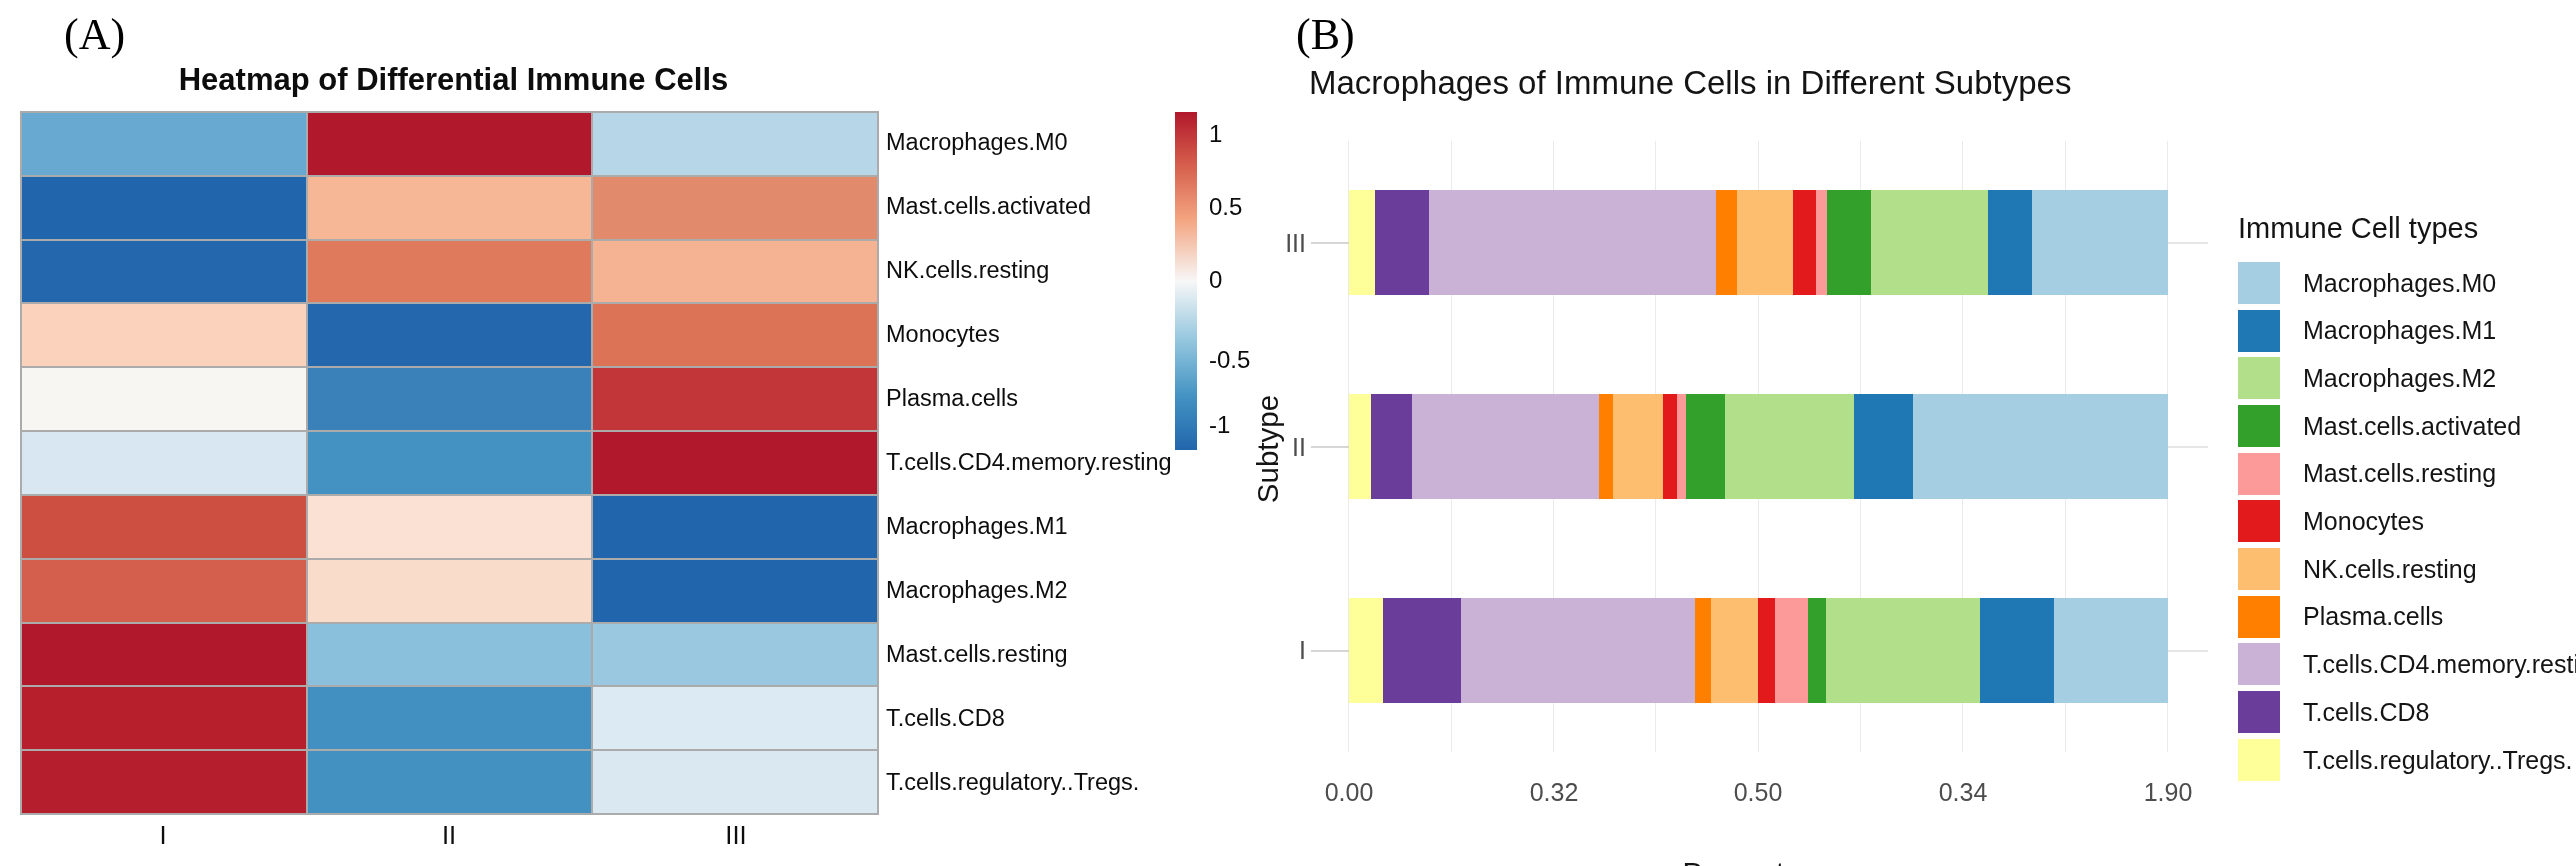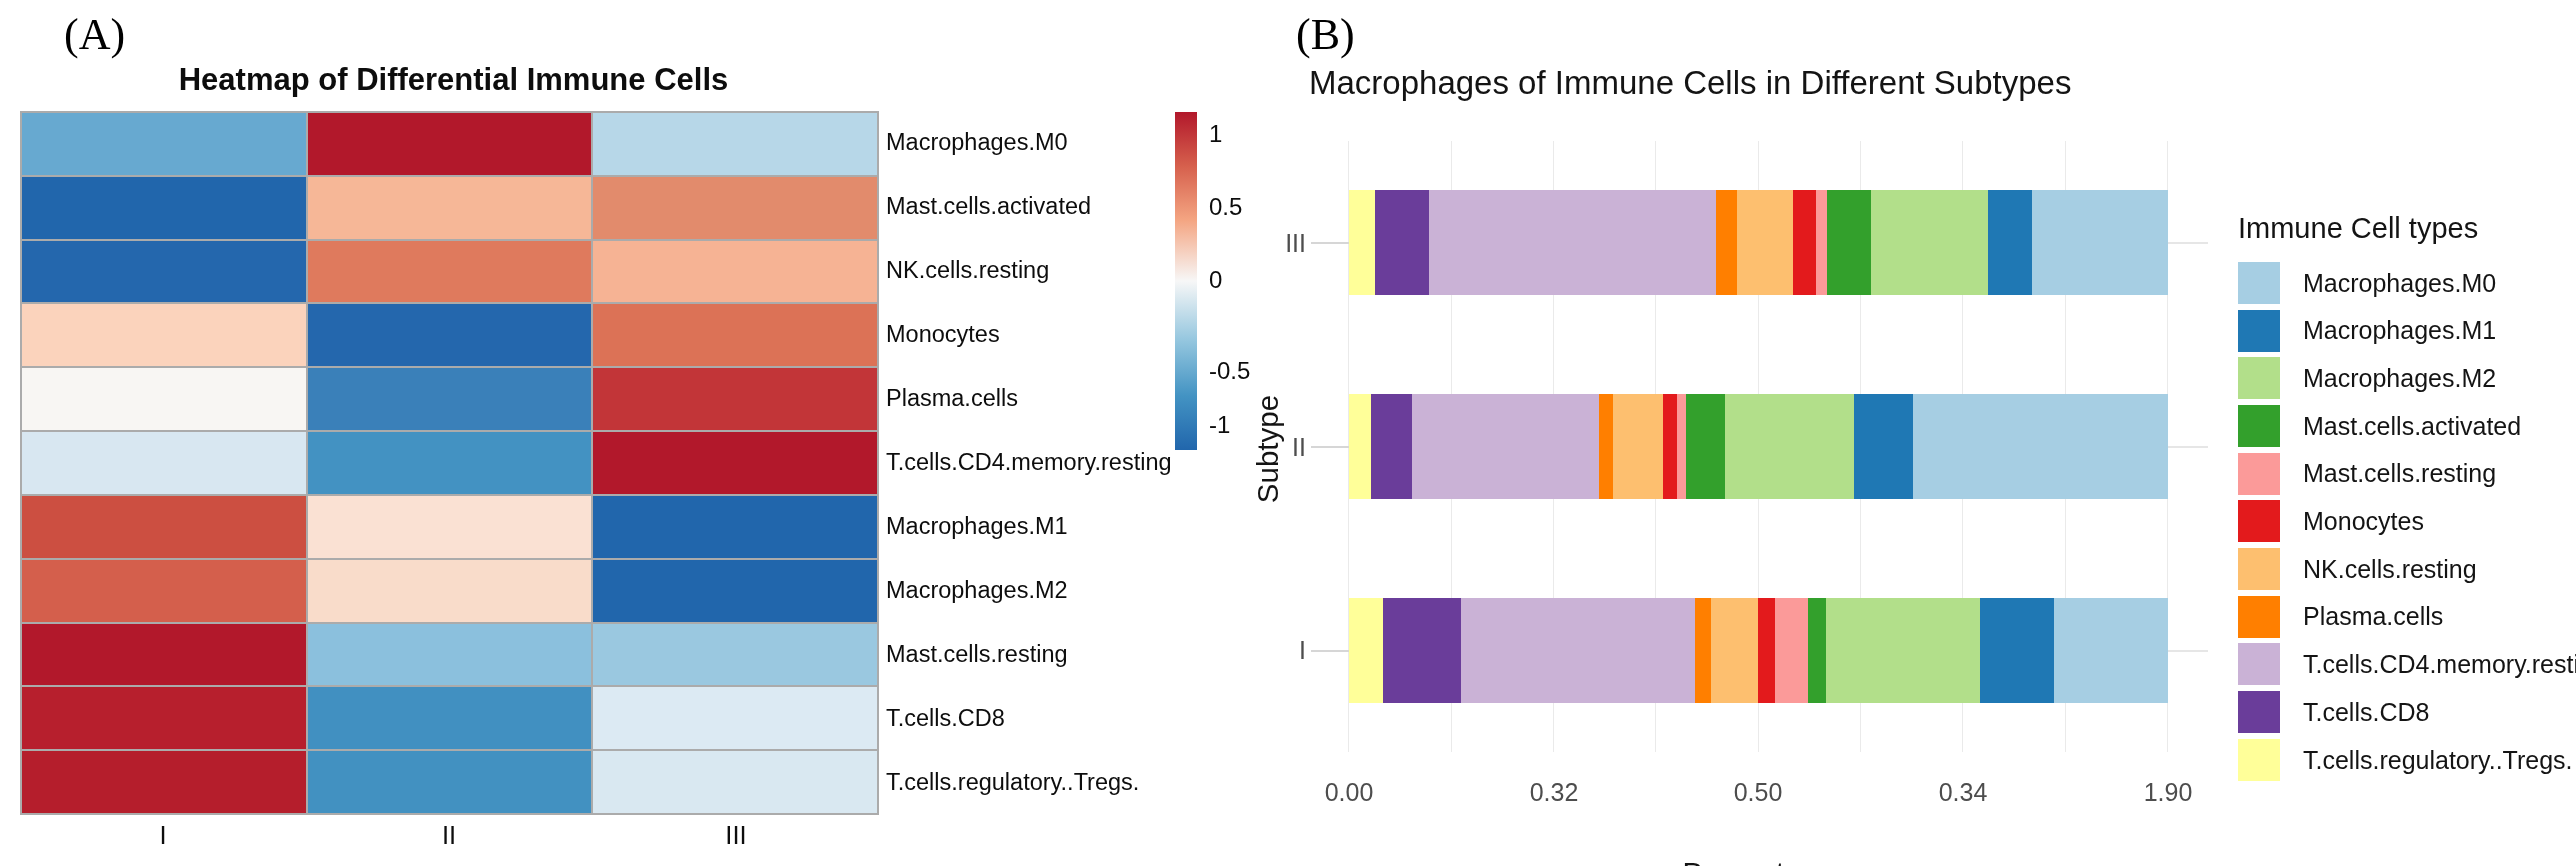--- a/index.html
+++ b/index.html
@@ -94,21 +94,21 @@
     <div class="abs hm-col-label" style="left: 163px; top: 821px;">I</div>
     <div class="abs hm-col-label" style="left: 449px; top: 821px;">II</div>
     <div class="abs hm-col-label" style="left: 736px; top: 821px;">III</div>
   </div>
 
 <div class="abs" id="colorbar"></div>
 <div id="colorbar-ticks">
     <div class="abs cb-tick" style="top: 134px;">1</div>
     <div class="abs cb-tick" style="top: 207px;">0.5</div>
     <div class="abs cb-tick" style="top: 280px;">0</div>
-    <div class="abs cb-tick" style="top: 371px;">-0.5</div>
+    <div class="abs cb-tick" style="top: 360px;">-0.5</div>
     <div class="abs cb-tick" style="top: 425px;">-1</div>
   </div>
 
 <div class="abs panel-label" style="left:1296px;top:9.4px;">(B)</div>
 
 <div class="abs b-title">Macrophages of Immune Cells in Different Subtypes</div>
 
 <div id="bar-panel">
     <div class="abs gridline" style="left: 1348px;"></div>
     <div class="abs gridline" style="left: 1451px;"></div>

